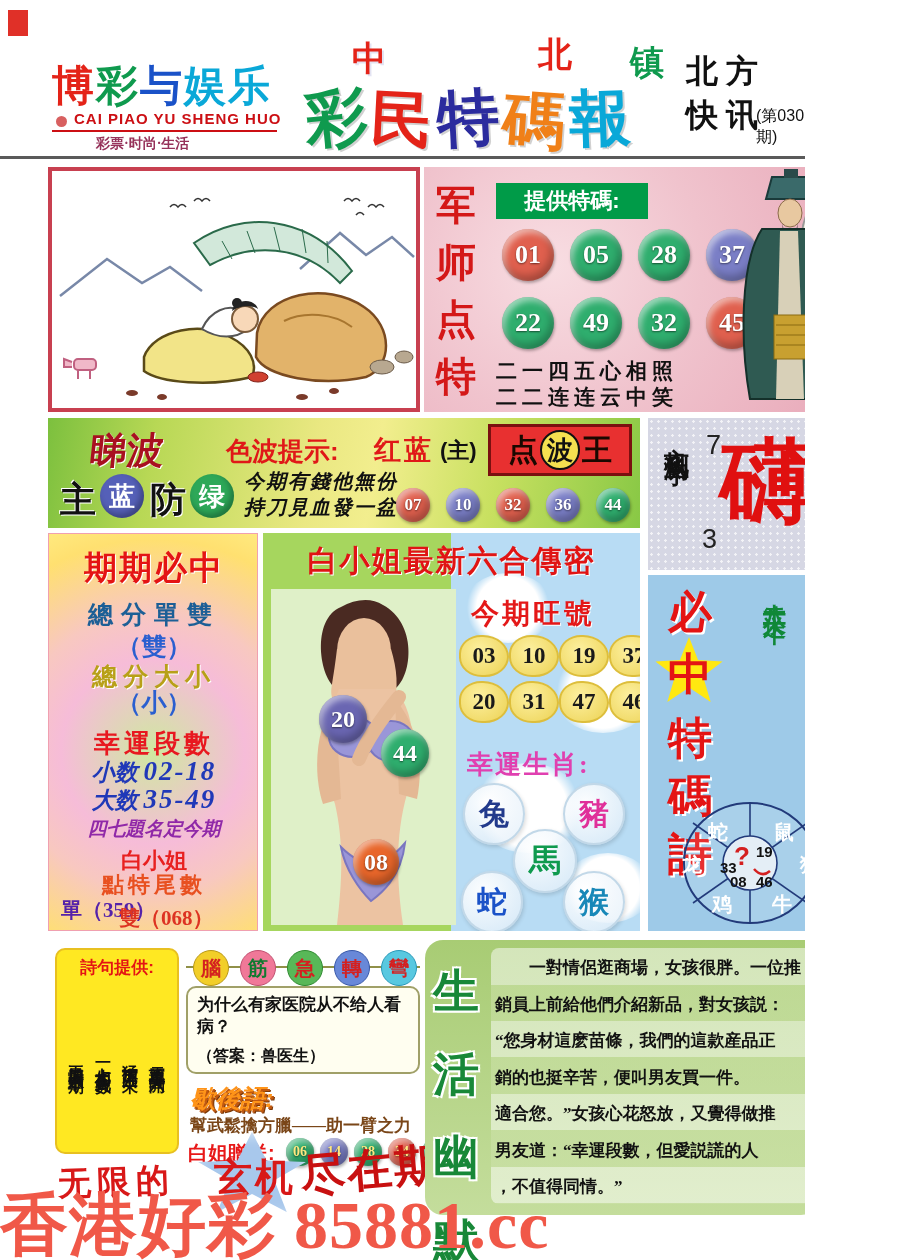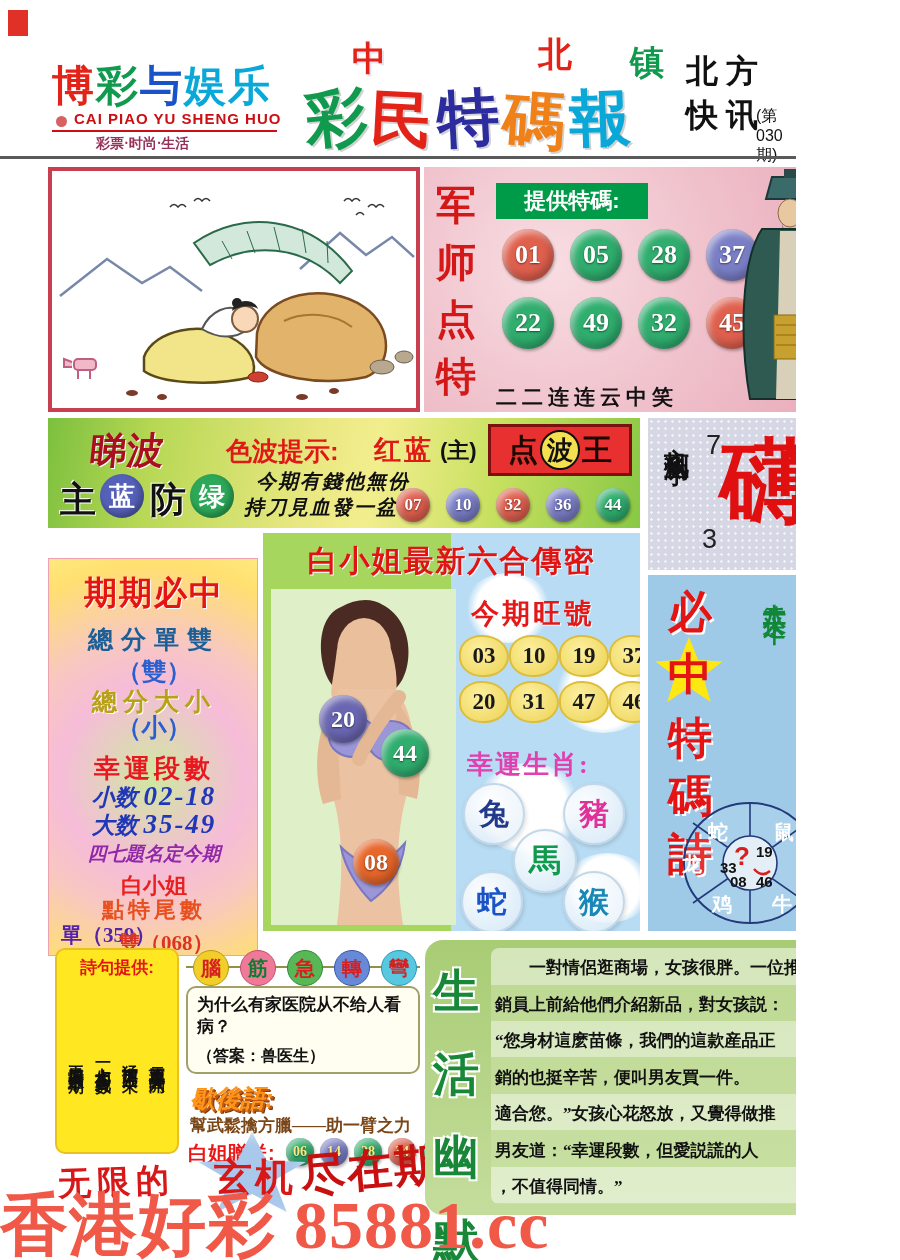--- a/index.html
+++ b/index.html
@@ -1,17 +1,17 @@
 <!DOCTYPE html>
 <html><head>
 <meta charset="utf-8">
 <style>
   html,body{margin:0;padding:0;background:#fff;}
   #page{position:relative;width:796px;height:1260px;background:#fff;overflow:hidden;
-        font-family:"Liberation Sans",sans-serif;}
+        font-family:"Liberation Sans",sans-serif;padding-left:9px;}
   .abs{position:absolute;}
   .fs{font-family:"Liberation Serif","DejaVu Serif",serif;}
   .ctr{display:flex;align-items:center;justify-content:center;}
   
   .tc.red{color:#e42318}.tc.green{color:#0f9a4e}.tc.blue{color:#1a52c8}.tc.cyan{color:#0aa8d8}
   .tc.indigo{color:#2c2c9e}.tc.orange{color:#f08018}.tc.navy{color:#223a8c}
   .tc.magenta{color:#e0309a}.tc.teal{color:#1888b8}
   
   .ball{border-radius:50%;display:flex;align-items:center;justify-content:center;color:#fff;
         font-weight:bold;font-family:"Liberation Serif",serif;
@@ -118,20 +118,21 @@
     <div class="abs stack fs" style="left:12px;top:10px;width:44px;font-size:40px;font-weight:bold;color:#d41818;line-height:57px;">军师点特</div>
     <div class="abs ctr" style="left:72px;top:16px;width:152px;height:36px;background:#009b48;color:#fff;font-size:22px;font-weight:bold;">提供特碼:</div>
     <div class="abs ball red" style="left:78px;top:62px;width:52px;height:52px;font-size:26px;">01</div>
     <div class="abs ball green" style="left:146px;top:62px;width:52px;height:52px;font-size:26px;">05</div>
     <div class="abs ball green" style="left:214px;top:62px;width:52px;height:52px;font-size:26px;">28</div>
     <div class="abs ball blue" style="left:282px;top:62px;width:52px;height:52px;font-size:26px;">37</div>
     <div class="abs ball green" style="left:78px;top:130px;width:52px;height:52px;font-size:26px;">22</div>
     <div class="abs ball green" style="left:146px;top:130px;width:52px;height:52px;font-size:26px;">49</div>
     <div class="abs ball green" style="left:214px;top:130px;width:52px;height:52px;font-size:26px;">32</div>
     <div class="abs ball red" style="left:282px;top:130px;width:52px;height:52px;font-size:26px;">45</div>
+    <div class="abs fs" style="left:72px;top:190px;font-size:21px;font-weight:bold;color:#111;letter-spacing:5px;">二一四五心相照</div>
     <div class="abs fs" style="left:72px;top:216px;font-size:21px;font-weight:bold;color:#111;letter-spacing:5px;">二二连连云中笑</div>
     <svg class="abs" style="left:308px;top:0;" width="120" height="245" viewBox="0 0 120 245">
       <ellipse cx="92" cy="58" rx="20" ry="30" transform="rotate(22 92 58)" fill="#f0ede0" stroke="#999" stroke-width="2"></ellipse>
       <g stroke="#bbb" stroke-width="1">
           <path d="M80,80 L86,34"></path>
           <path d="M84,82 L98,36"></path>
           <path d="M86,82 L108,44"></path>
         </g>
       <path d="M40,10 L76,10 L82,32 L34,32 Z" fill="#3a6a6a" stroke="#1a3a3a" stroke-width="2"></path>
       <rect x="52" y="2" width="14" height="9" fill="#2a4a4a"></rect>
@@ -156,40 +157,40 @@
     <div class="abs" style="left:392px;top:18px;font-size:22px;font-weight:bold;color:#111;">(主)</div>
     <div class="abs ctr" style="left:440px;top:6px;width:144px;height:52px;background:#e83030;border:3px solid #7a1010;box-sizing:border-box;gap:2px;">
       <span style="font-size:30px;font-weight:bold;color:#1a0800;">点</span>
       <span class="ctr" style="width:40px;height:40px;border-radius:50%;background:#f5e050;border:2px solid #111;font-size:26px;font-weight:bold;color:#111;box-sizing:border-box;">波</span>
       <span style="font-size:30px;font-weight:bold;color:#1a0800;">王</span>
     </div>
     <div class="abs" style="left:12px;top:58px;font-size:36px;font-weight:bold;color:#111;text-shadow:1px 1px 0 #fff,-1px -1px 0 #fff;">主</div>
     <div class="abs ctr" style="left:52px;top:56px;width:44px;height:44px;border-radius:50%;background:#5560b8;color:#fff;font-size:26px;font-weight:bold;box-shadow:inset -3px -4px 6px rgba(0,0,0,.3);">蓝</div>
     <div class="abs" style="left:102px;top:58px;font-size:36px;font-weight:bold;color:#111;text-shadow:1px 1px 0 #fff,-1px -1px 0 #fff;">防</div>
     <div class="abs ctr" style="left:142px;top:56px;width:44px;height:44px;border-radius:50%;background:#2da858;color:#fff;font-size:26px;font-weight:bold;box-shadow:inset -3px -4px 6px rgba(0,0,0,.3);">绿</div>
-    <div class="abs fs" style="left:196px;top:50px;font-size:20px;font-weight:bold;font-style:italic;color:#111;letter-spacing:2px;margin-left:12px;">今期有錢他無份</div>
+    <div class="abs fs" style="left:196px;top:50px;font-size:20px;font-weight:bold;font-style:italic;color:#111;letter-spacing:2px;">今期有錢他無份</div>
     <div class="abs fs" style="left:196px;top:76px;font-size:20px;font-weight:bold;font-style:italic;color:#111;letter-spacing:2px;">持刀見血發一盆</div>
     <div class="abs ball red" style="left:348px;top:70px;width:34px;height:34px;font-size:17px;">07</div>
     <div class="abs ball blue" style="left:398px;top:70px;width:34px;height:34px;font-size:17px;">10</div>
     <div class="abs ball red" style="left:448px;top:70px;width:34px;height:34px;font-size:17px;">32</div>
     <div class="abs ball blue" style="left:498px;top:70px;width:34px;height:34px;font-size:17px;">36</div>
     <div class="abs ball green" style="left:548px;top:70px;width:34px;height:34px;font-size:17px;">44</div>
   </div>
 
   <div class="abs" style="left:648px;top:418px;width:204px;height:152px;background-color:#d6d7e4;background-image:radial-gradient(rgba(255,255,255,.7) 1px,transparent 1.5px);background-size:7px 7px;">
     <div class="abs vert fs" style="left:12px;top:10px;height:140px;font-size:25px;font-weight:bold;color:#111;letter-spacing:4px;">玄机测字:</div>
     <div class="abs fs" style="left:72px;top:18px;font-size:92px;font-weight:bold;color:#e01010;line-height:1;">礴</div>
     <div class="abs" style="left:58px;top:12px;font-size:27px;color:#222;">7</div>
     <div class="abs" style="left:172px;top:16px;font-size:27px;color:#222;">9</div>
     <div class="abs" style="left:54px;top:106px;font-size:27px;color:#222;">3</div>
     <div class="abs" style="left:172px;top:110px;font-size:27px;color:#222;">5</div>
   </div>
 
   <div class="abs fs" style="left:48px;top:533px;width:210px;height:398px;border:1px solid #f0a0b0;box-sizing:border-box;text-align:center;
-              background:radial-gradient(circle at 50% 55%,#cfe8a0 0%,#f6bcd8 38%,#f8c8c0 58%,#ffe070 88%,#ffe97f 100%);margin-top:25px;">
+              background:radial-gradient(circle at 50% 55%,#cfe8a0 0%,#f6bcd8 38%,#f8c8c0 58%,#ffe070 88%,#ffe97f 100%);">
     <div class="abs" style="left:0;width:210px;top:12px;font-size:33px;font-weight:bold;color:#e41414;letter-spacing:2px;text-shadow:1px 1px 0 #fff;">期期必中</div>
     <div class="abs" style="left:0;width:210px;top:64px;font-size:25px;font-weight:bold;color:#1c5f96;letter-spacing:8px;">總分單雙</div>
     <div class="abs" style="left:0;width:210px;top:96px;font-size:25px;font-weight:bold;color:#2a5fd0;">（雙）</div>
     <div class="abs" style="left:0;width:210px;top:126px;font-size:25px;font-weight:bold;color:#b8a018;letter-spacing:6px;text-shadow:1px 1px 0 #fff;">總分大小</div>
     <div class="abs" style="left:0;width:210px;top:152px;font-size:25px;font-weight:bold;color:#2a5fd0;">（小）</div>
     <div class="abs" style="left:0;width:210px;top:192px;font-size:26px;font-weight:bold;color:#e81820;letter-spacing:4px;">幸運段數</div>
     <div class="abs" style="left:0;width:210px;top:222px;font-size:23px;font-weight:bold;font-style:italic;color:#2038b8;">
       <span>小数</span>
       <span style="font-size:27px;letter-spacing:2px;">02-18</span>
     </div>

